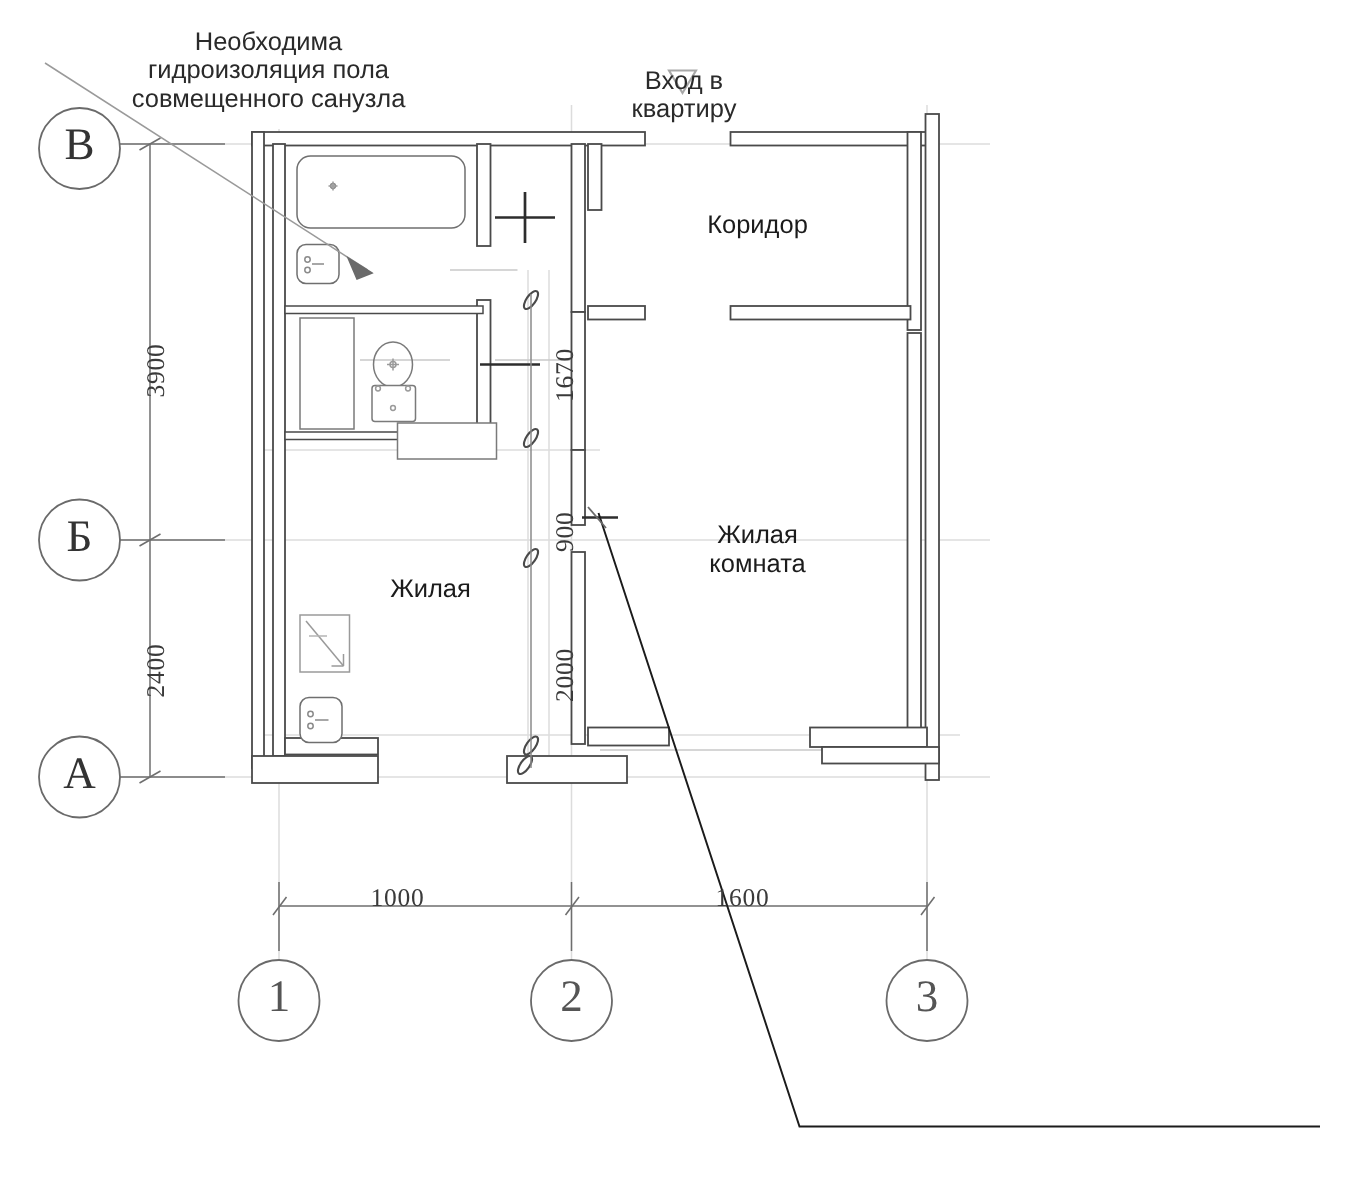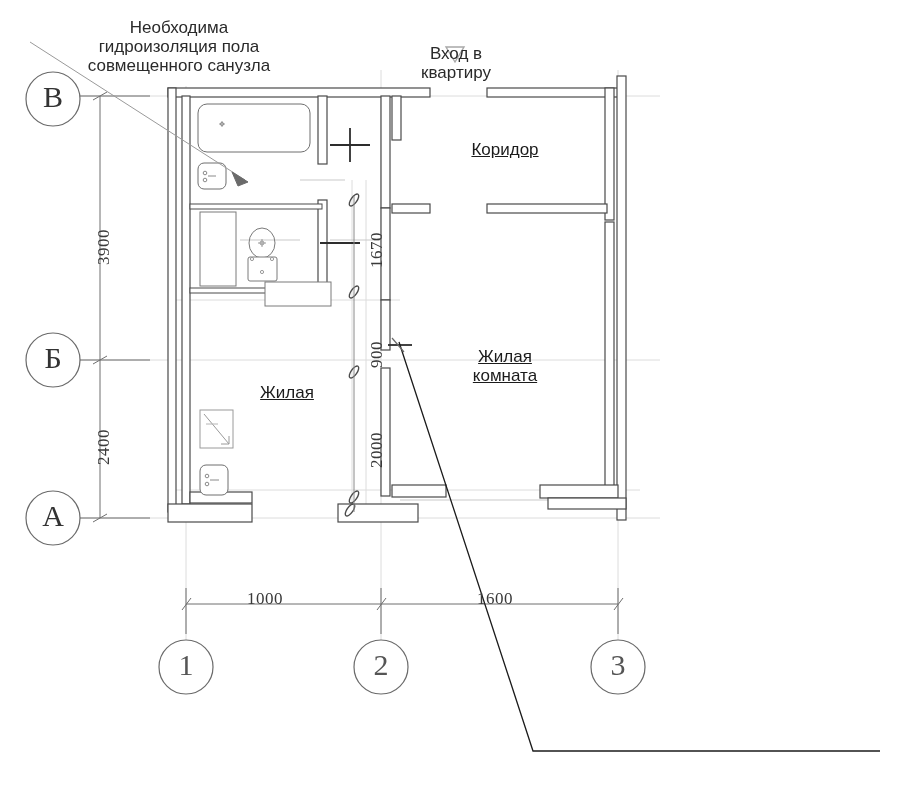--- a/index.html
+++ b/index.html
@@ -36,21 +36,20 @@
     font-family: "Liberation Sans", sans-serif;
     font-size: 17px;
     text-align: center;
     color: #2a2a2a;
   }
   .room-label {
     font-family: "Liberation Sans", sans-serif;
     font-size: 17px;
     text-align: center;
     color: #1b1b1b;
-    text-decoration: underline;
   }
   .dim-h {
     font-family: "Liberation Serif", serif;
     font-size: 17px;
     color: #3a3a3a;
     letter-spacing: 0.5px;
   }
   .dim-v {
     font-family: "Liberation Serif", serif;
     font-size: 17px;

